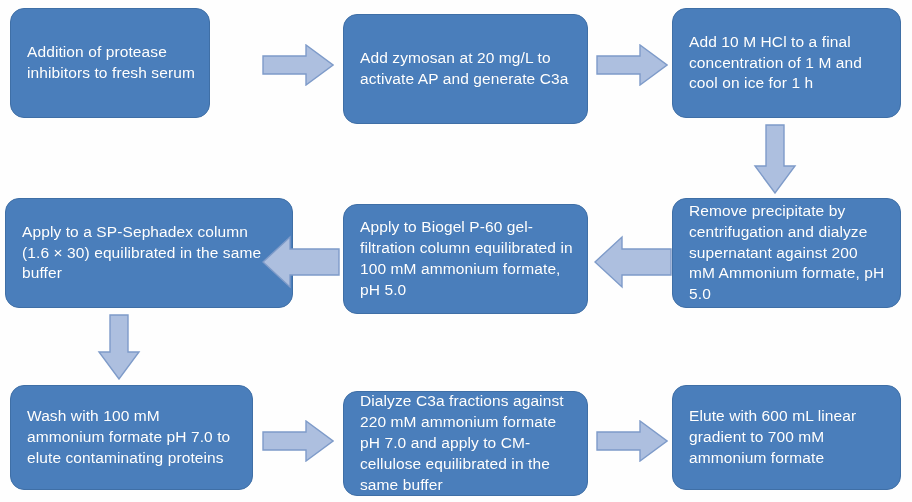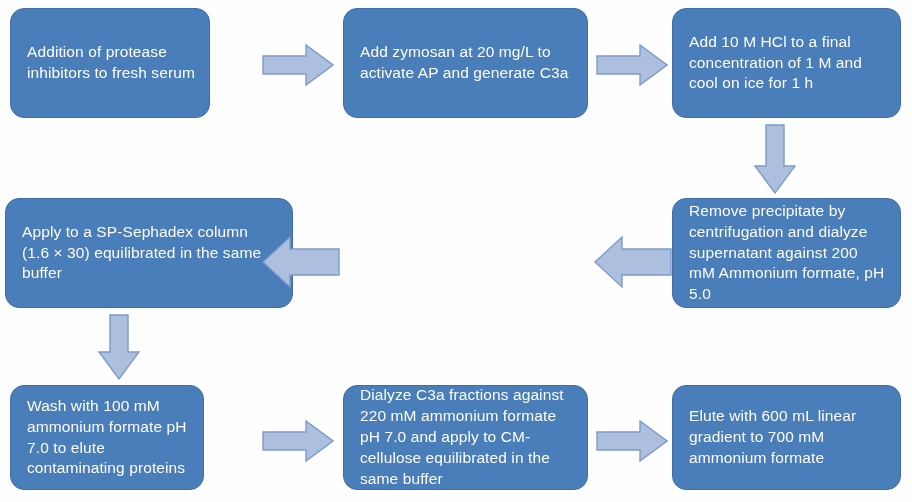--- a/index.html
+++ b/index.html
@@ -30,31 +30,31 @@
     display: flex;
     align-items: center;
     padding: 6px 14px 6px 16px;
     text-shadow: 0 0 1px rgba(0,0,0,0.08);
   }
   .node .txt {
     display: block;
     width: 100%;
     white-space: pre-line;
   }
-  .col2 { left: 343px; width: 245px; }
+  .col2 { left: 343px; width: 245px; margin-top: 6px; }
   .col3 { left: 672px; width: 229px; }
 
   .row1 { top: 8px;   height: 110px; }
   .row2 { top: 198px; height: 110px; }
   .row3 { top: 385px; height: 105px; }
 
   
   .n1 { left: 10px;  width: 200px; }
   .n4 { left: 5px;   width: 288px; }
-  .n7 { left: 10px;  width: 194px; }
+  .n7 { left: 10px;  width: 243px; }
 
   
   .arrow {
     position: absolute;
   }
   .arrow svg { display: block; }
   .arrow .body {
     fill: #adbfdf;
     stroke: #7e9bc9;
     stroke-width: 1.4;
@@ -108,20 +108,23 @@
   <div class="node row2 n4">
     <span class="txt">Apply to a SP-Sephadex column (1.6 × 30) equilibrated in the same buffer</span>
   </div>
 
   <div class="arrow a5">
     <svg width="78" height="60" viewBox="0 0 78 60" aria-hidden="true">
       <polygon class="body" points="1,30 28,5 28,17 77,17 77,43 28,43 28,55"></polygon>
     </svg>
   </div>
 
+  <div class="node row2 col2">
+    <span class="txt">Apply to Biogel P-60 gel-filtration column equilibrated in 100 mM ammonium formate, pH 5.0</span>
+  </div>
 
   <div class="arrow a4">
     <svg width="78" height="60" viewBox="0 0 78 60" aria-hidden="true">
       <polygon class="body" points="1,30 28,5 28,17 77,17 77,43 28,43 28,55"></polygon>
     </svg>
   </div>
 
   <div class="node row2 col3">
     <span class="txt">Remove precipitate by centrifugation and dialyze supernatant against 200 mM Ammonium formate, pH 5.0</span>
   </div>

